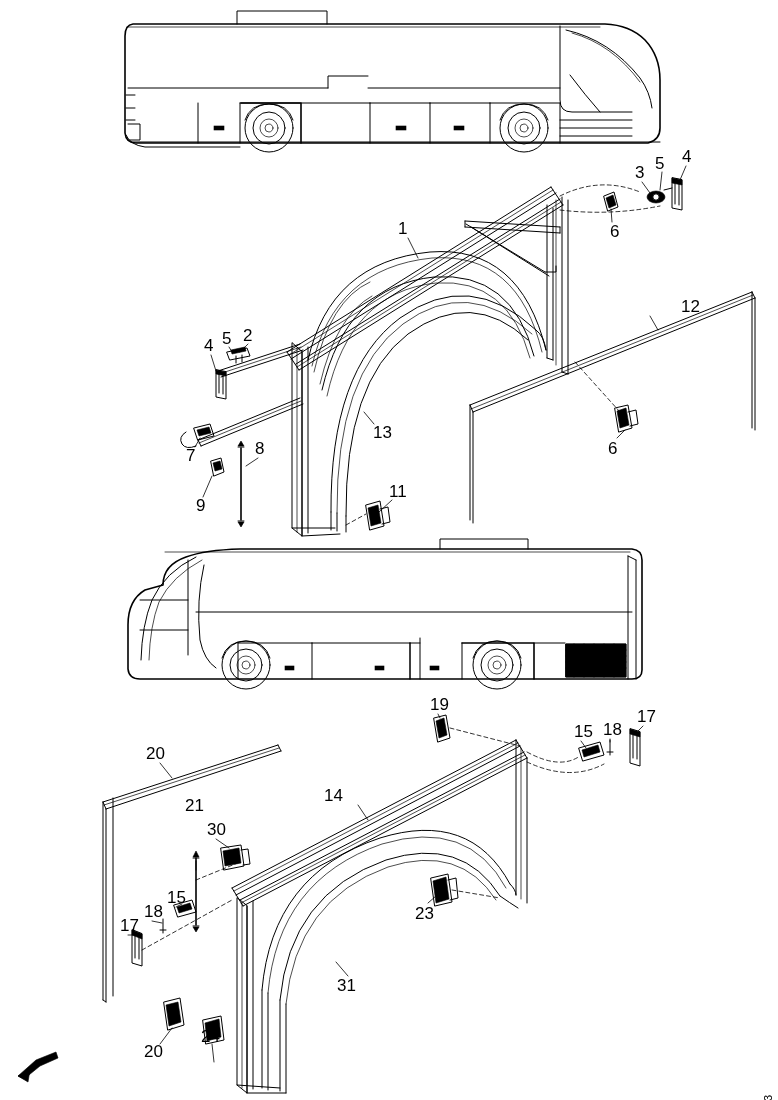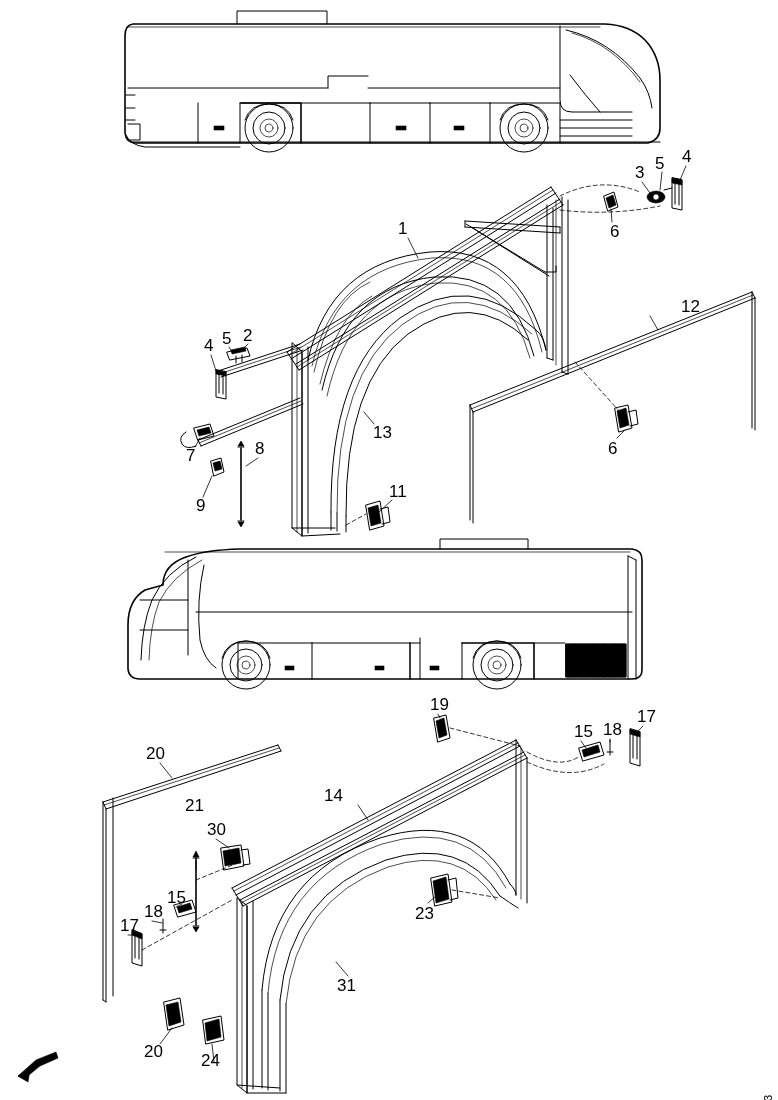--- a/index.html
+++ b/index.html
@@ -402,20 +402,20 @@
   <span class="callout" style="left:603px;top:721px">18</span>
   <span class="callout" style="left:637px;top:708px">17</span>
   <span class="callout" style="left:430px;top:696px">19</span>
   <span class="callout" style="left:167px;top:889px">15</span>
   <span class="callout" style="left:144px;top:903px">18</span>
   <span class="callout" style="left:120px;top:917px">17</span>
   <span class="callout" style="left:207px;top:821px">30</span>
   <span class="callout" style="left:185px;top:797px">21</span>
   <span class="callout" style="left:144px;top:1043px">20</span>
   <span class="callout" style="left:415px;top:905px">23</span>
-  <span class="callout" style="left:201px;top:1052px">24</span>
+  <span class="callout" style="left:201px;top:1028px">24</span>
   <span class="callout" style="left:146px;top:745px">20</span>
   <span class="callout" style="left:337px;top:977px">31</span>
 </div>
 
 <div class="cornercode">376 683</div>
 
 </div>
 
 </body></html>

